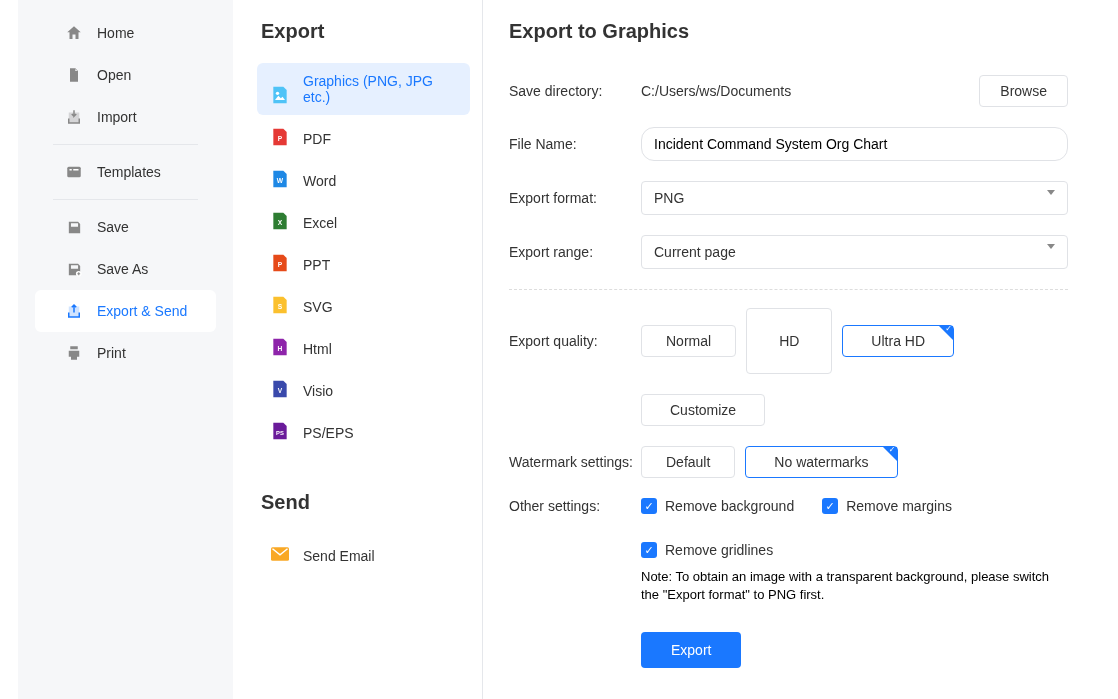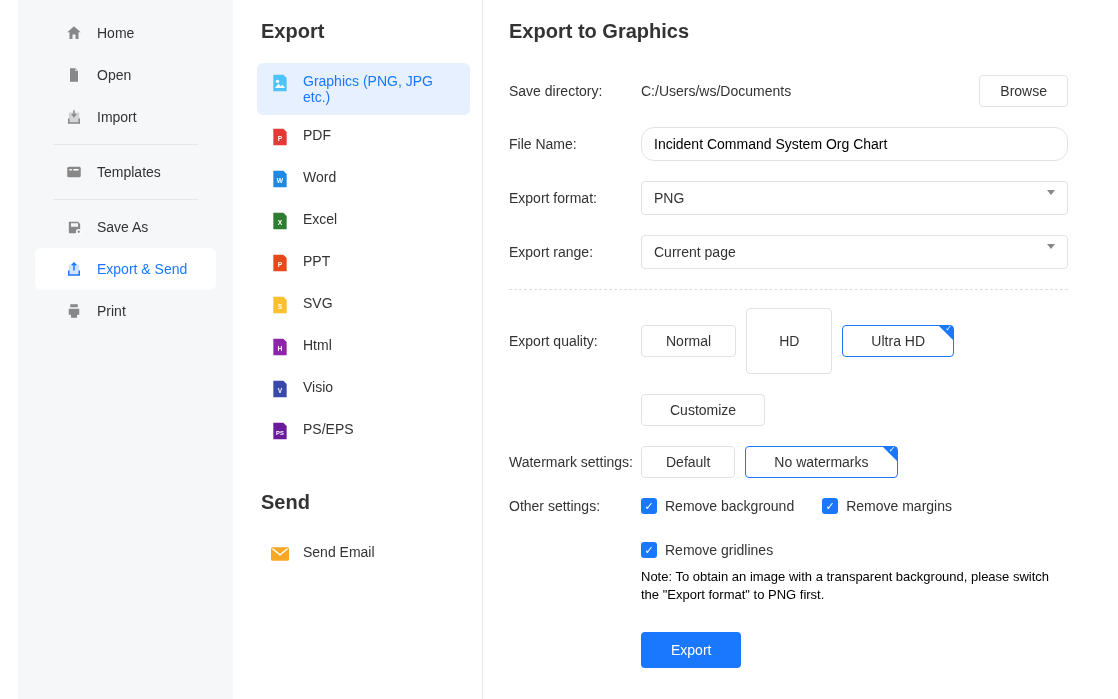--- a/index.html
+++ b/index.html
@@ -57,21 +57,21 @@
       flex-shrink: 0;
     }
     .section-title {
       font-size: 20px;
       font-weight: 700;
       margin-bottom: 20px;
       margin-left: 4px;
     }
     .middle-item {
       display: flex;
-      align-items: flex-start;
+      align-items: flex-end;
       padding: 10px 14px;
       gap: 14px;
       cursor: pointer;
       border-radius: 6px;
       margin-bottom: 2px;
     }
     .middle-item.active {
       background: #e6f0ff;
       color: #1a78ff;
     }
@@ -243,20 +243,28 @@
     <span class="sidebar-icon">
       <svg width="18" height="18" viewBox="0 0 24 24" fill="#888">
           <rect x="3" y="5" width="18" height="14" rx="2"></rect>
           <rect x="6" y="8" width="3" height="2" fill="#fff"></rect>
           <rect x="11" y="8" width="7" height="2" fill="#fff"></rect>
         </svg>
     </span>
     <span>Templates</span>
   </div>
   <div class="sidebar-divider"></div>
+  <div class="sidebar-item">
+    <span class="sidebar-icon">
+      <svg width="17" height="17" viewBox="0 0 24 24" fill="#888">
+          <path d="M4 4h13l3 3v13H4V4zm3 2v5h10V6m-8 8h6v4H9z"></path>
+        </svg>
+    </span>
+    <span>Save</span>
+  </div>
   <div class="sidebar-item">
     <span class="sidebar-icon">
       <svg width="17" height="17" viewBox="0 0 24 24" fill="#888">
           <path d="M4 4h13l3 3v13H4V4zm3 2v5h10V6m-8 8h6v4H9z"></path>
           <circle cx="18" cy="18" r="4" fill="#fff"></circle>
           <path d="M18 16v4m-2-2h4" stroke="#888" stroke-width="1.5"></path>
         </svg>
     </span>
     <span>Save As</span>
   </div>

